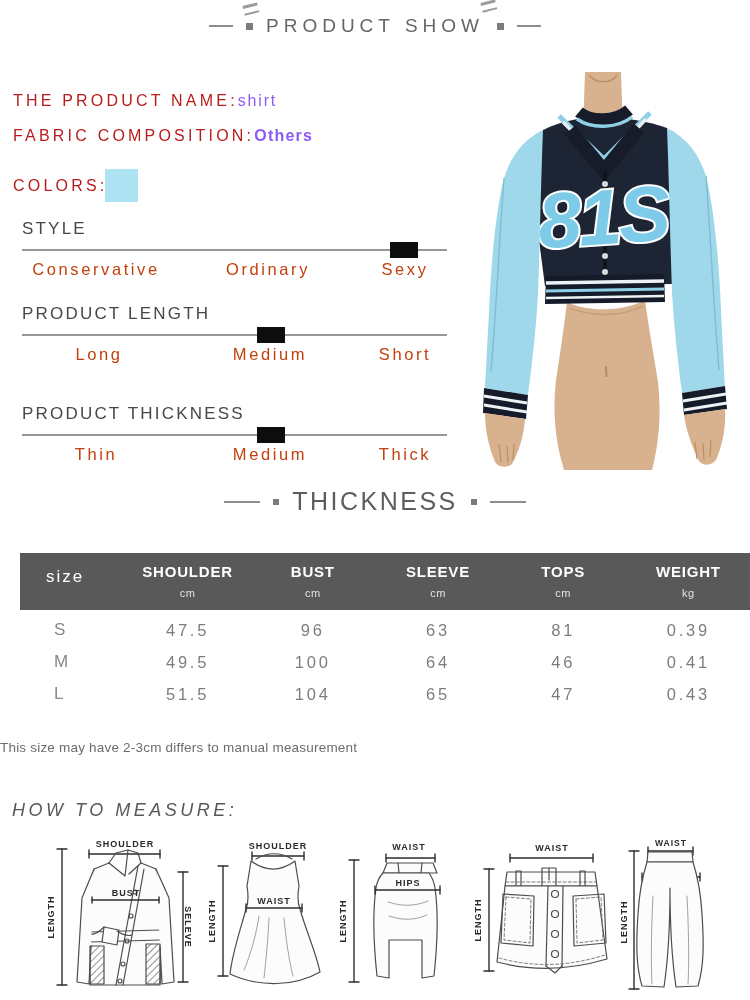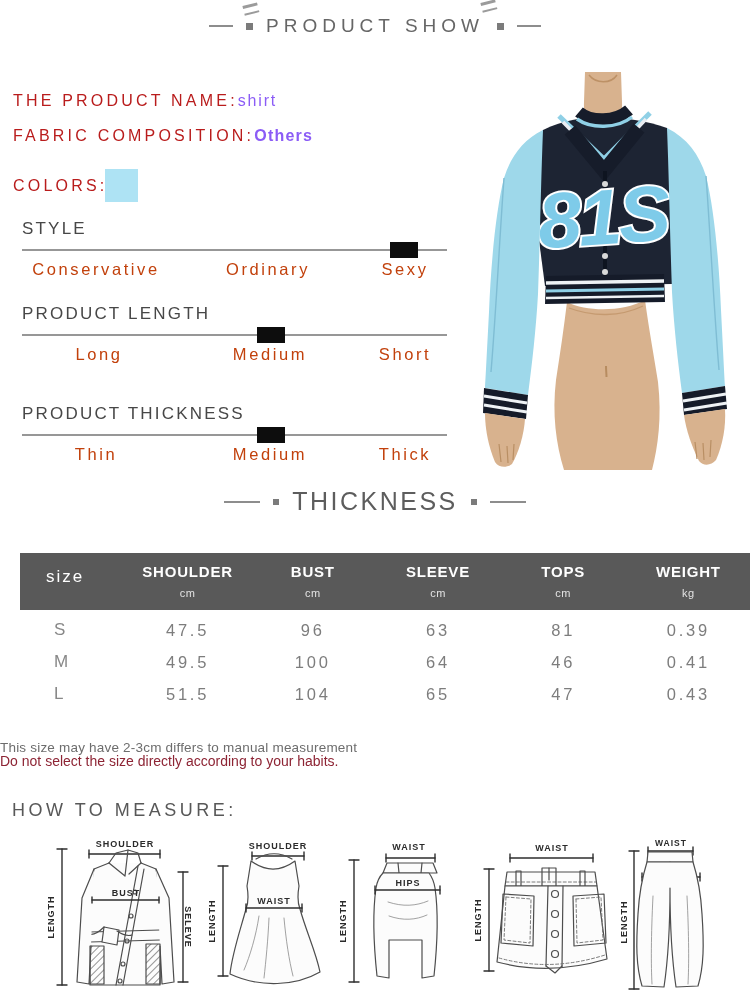--- a/index.html
+++ b/index.html
@@ -47,21 +47,21 @@
   .td-size { padding-left:34px; font-size:17px; color:#888; }
   .td { text-align:center; }
 
   
   .notes { position:absolute; left:0; right:0; top:740px; text-align:left; }
   .note-gray { font-size:13.5px; color:#6d6d6d; letter-spacing:0.2px; }
   .note-red { font-size:14px; color:#8d2434; line-height:13.5px; }
   .note-red:first-of-type { margin-top:3px; }
 
   
-  .htm-title { position:absolute; left:12px; top:800px; font-size:18px; letter-spacing:3.5px; color:#585858; }
+  .htm-title { position:absolute; left:12px; top:800px; font-size:18px; letter-spacing:3.5px; color:#585858;font-style:italic; }
 
   
   svg.diagram { position:absolute; overflow:visible; }
   .diagram path, .diagram line, .diagram circle, .diagram rect, .diagram polyline {
     fill:none; stroke:#4d4d4d; stroke-width:1.2; stroke-linecap:round; stroke-linejoin:round;
   }
   .diagram .fillg { fill:#fcfcfc; }
   .diagram .meas { stroke:#2e2e2e; stroke-width:1.4; }
   .diagram .thin { stroke-width:0.8; stroke:#8a8a8a; }
   .diagram .dash { stroke-dasharray:3 2.2; stroke-width:0.9; stroke:#6d6d6d; }
@@ -244,21 +244,20 @@
       <div class="td">104</div>
       <div class="td">65</div>
       <div class="td">47</div>
       <div class="td">0.43</div>
     </div>
   </div>
 </div>
 
 <div class="notes">
   <div class="note-gray">This size may have 2-3cm differs to manual measurement</div>
-  <div class="note-red">Do not select the size directly according to your habits.</div>
 </div>
 
 <div class="htm-title">HOW TO MEASURE:</div>
 
 <svg class="diagram" style="left:32px; top:836px;" width="160" height="164" viewBox="0 0 160 164">
   <defs>
     <pattern id="hatch" width="5" height="5" patternTransform="rotate(45)" patternUnits="userSpaceOnUse">
       <line x1="0" y1="0" x2="0" y2="5" stroke="#b8b8b8" stroke-width="1"></line>
     </pattern>
   </defs>

